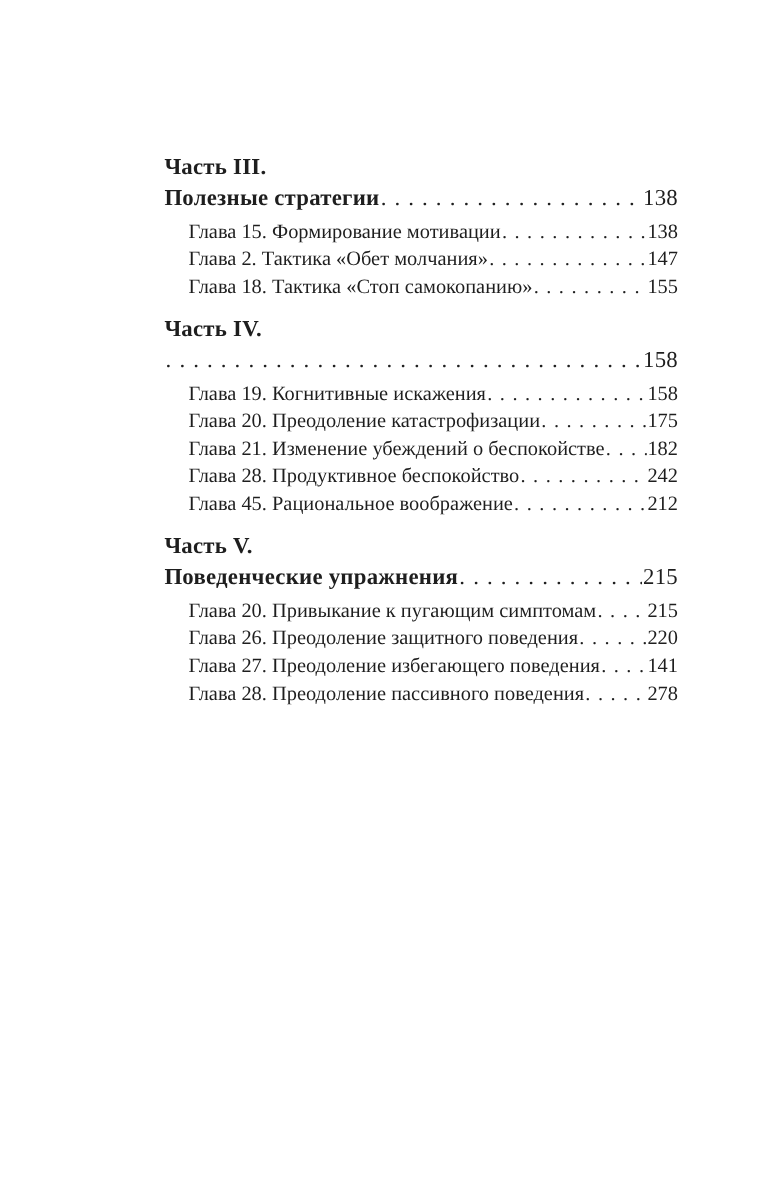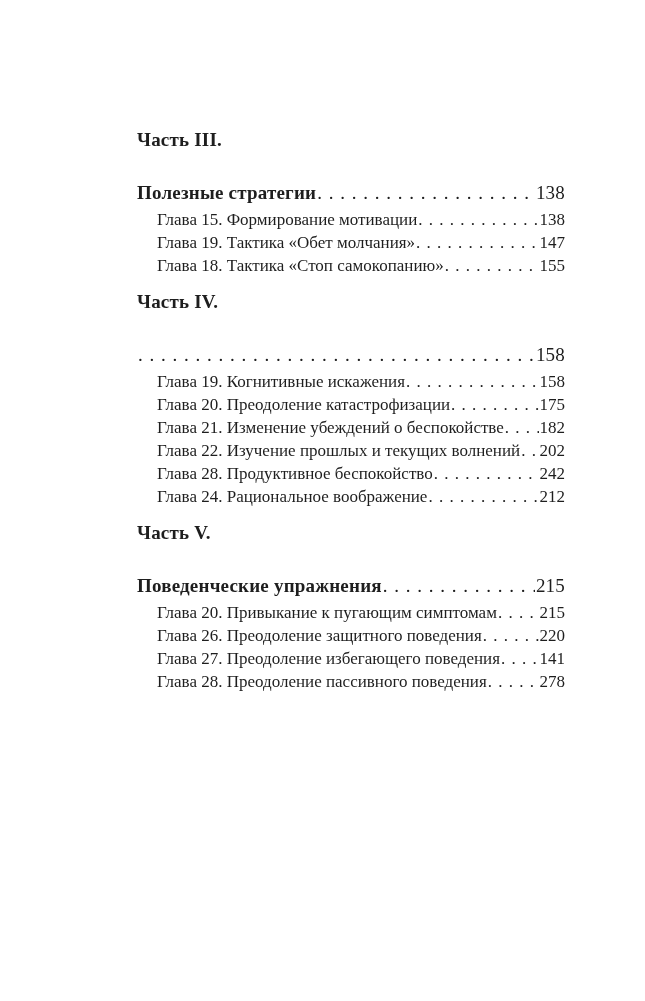--- a/index.html
+++ b/index.html
@@ -38,21 +38,20 @@
     font-weight: 700;
     letter-spacing: 0.2px;
   }
   .part-row {
     display: flex;
     align-items: baseline;
     font-size: 19px;
     line-height: 26px;
     font-weight: 700;
     letter-spacing: 0.2px;
-    margin-top: 27px;
   }
   .chapter-list {
     margin-top: 2px;
     padding-left: 20px;
   }
   .chapter-row {
     display: flex;
     align-items: flex-end;
     font-size: 17px;
     line-height: 23px;
@@ -101,21 +100,21 @@
     </div>
     <div class="chapter-list">
   <div class="chapter-row">
     <span class="entry-title">Глава 15. Формирование мотивации</span>
     <span class="leader"></span>
     <span class="page-num">138</span>
   </div>
 
 
   <div class="chapter-row">
-    <span class="entry-title">Глава 19. Тактика «Обет молчания»</span>
+    <span class="entry-title">Глава 2. Тактика «Обет молчания»</span>
     <span class="leader"></span>
     <span class="page-num">147</span>
   </div>
 
   <div class="chapter-row">
     <span class="entry-title">Глава 18. Тактика «Стоп самокопанию»</span>
     <span class="leader"></span>
     <span class="page-num">155</span>
   </div>
 </div>
@@ -139,34 +138,29 @@
     <span class="leader"></span>
     <span class="page-num">175</span>
   </div>
 
   <div class="chapter-row">
     <span class="entry-title">Глава 21. Изменение убеждений о беспокойстве</span>
     <span class="leader"></span>
     <span class="page-num">182</span>
   </div>
 
-  <div class="chapter-row">
-    <span class="entry-title">Глава 22. Изучение прошлых и текущих волнений</span>
-    <span class="leader"></span>
-    <span class="page-num">202</span>
-  </div>
 
   <div class="chapter-row">
     <span class="entry-title">Глава 28. Продуктивное беспокойство</span>
     <span class="leader"></span>
     <span class="page-num">242</span>
   </div>
 
   <div class="chapter-row">
-    <span class="entry-title">Глава 24. Рациональное воображение</span>
+    <span class="entry-title">Глава 45. Рациональное воображение</span>
     <span class="leader"></span>
     <span class="page-num">212</span>
   </div>
 </div>
   </div>
 
   <div class="toc-section">
     <div class="part-label">Часть V.</div>
     <div class="part-row">
       <span class="entry-title">Поведенческие упражнения</span>

